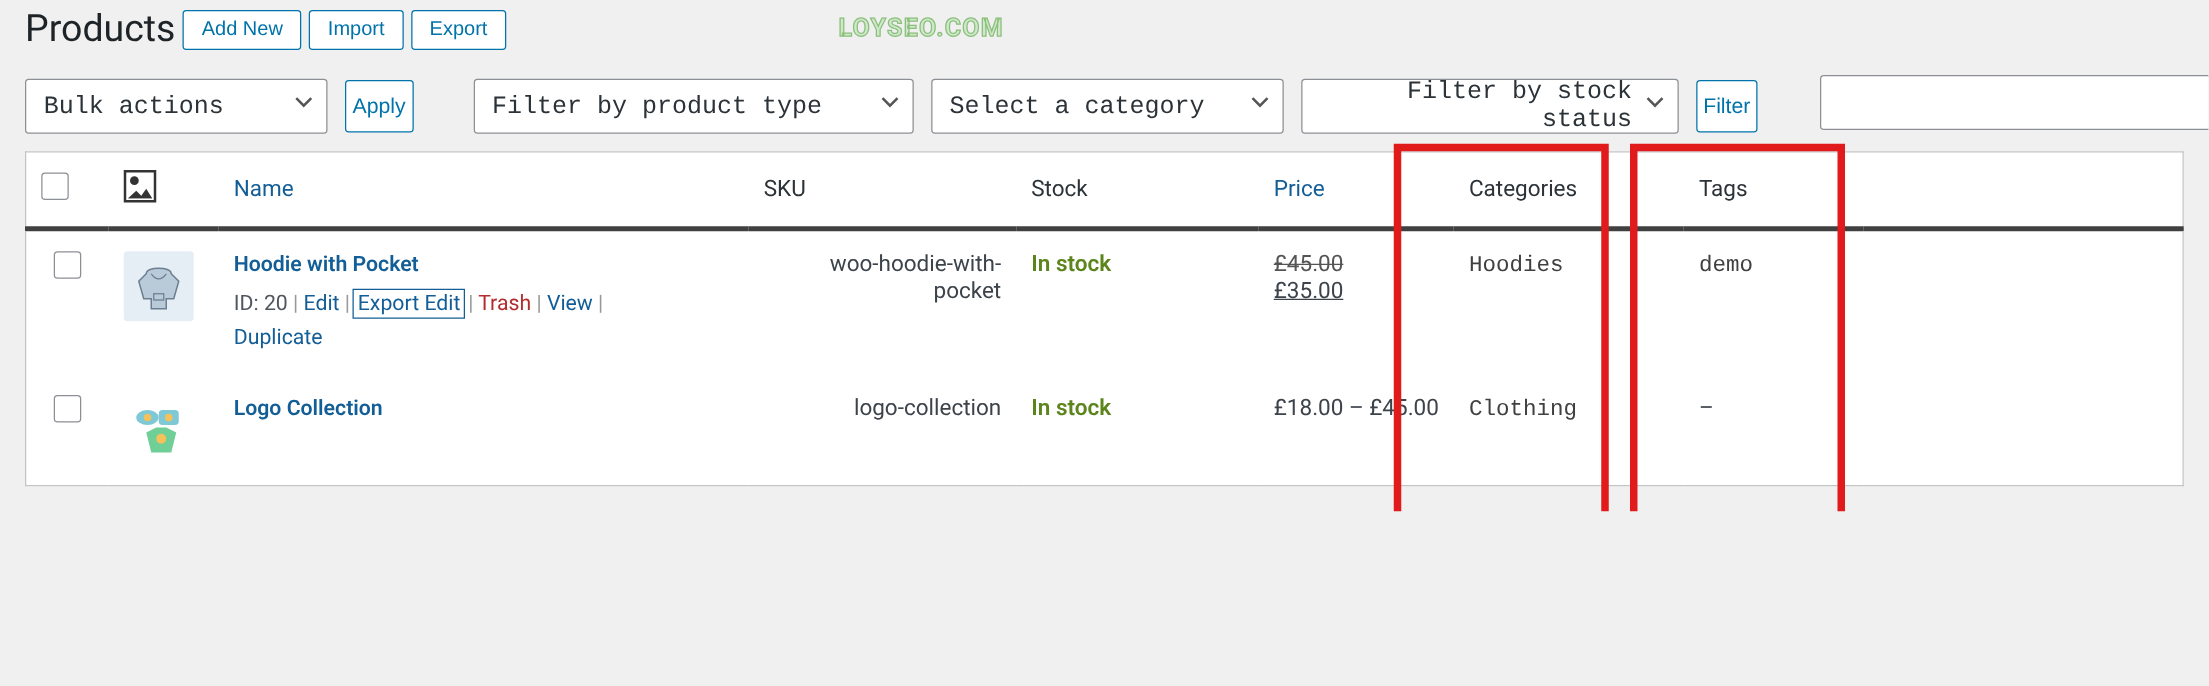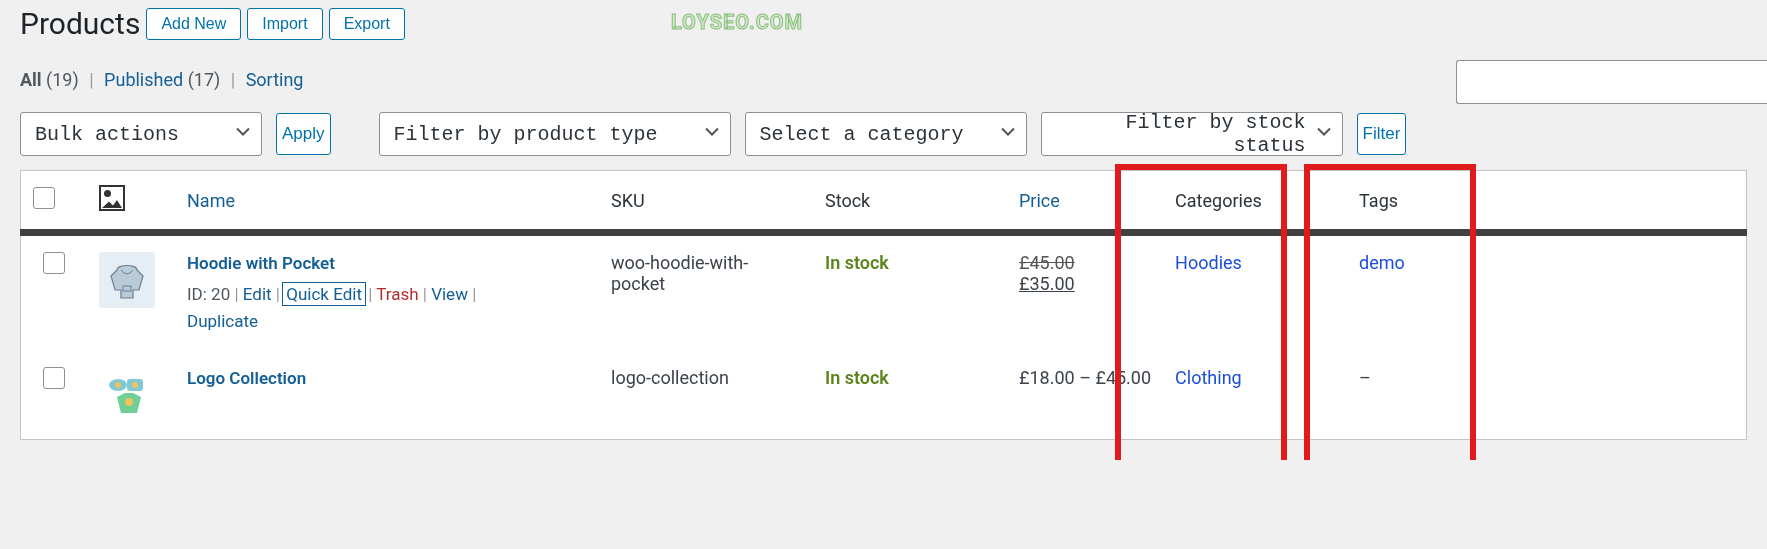--- a/index.html
+++ b/index.html
@@ -109,53 +109,53 @@
     background: #fff;
     margin-top: 14px;
     border: 1px solid #c3c4c7;
   }
   table.products thead th {
     text-align: left;
     font-weight: 400;
     font-size: 18px;
     color: #2c3338;
     padding: 14px 12px;
-    border-bottom: 7px solid #404040;
+    border-bottom: 4px solid #404040;
   }
   table.products thead th.sortable { color: #135e96; }
   table.products tbody td {
     vertical-align: top;
     padding: 16px 12px;
     font-size: 18px;
     color: #3c434a;
   }
   .col-cb { width: 42px; text-align:center;}
   .col-thumb { width: 64px; }
   .col-name { width: 400px; }
-  .col-sku { width: 190px; }
+  .col-sku { width: 190px; text-align: right; }
   .col-stock { width: 170px; }
   .col-price { width: 120px; text-align:right;}
   .col-cat { width: 160px; }
   .col-tags { width: 120px; }
   .checkbox {
     width:20px;height:20px;border:1px solid #8c8f94;border-radius:3px;display:inline-block;background:#fff;
   }
   .thumb {
     width:56px;height:56px;background:#e6eef5;border-radius:3px;display:flex;align-items:center;justify-content:center;
   }
   .prod-title { color:#135e96; font-weight:600; font-size:17px; text-decoration:none;}
   .row-actions { margin-top:8px; font-size:17px; color:#50575e; line-height:1.6;}
   .row-actions a { color:#135e96; text-decoration:none;}
   .row-actions .trash { color:#b32d2e;}
   .row-actions .focus { outline:1px solid #135e96; outline-offset:1px; padding:0 2px;}
   .row-actions .sep { color:#999;}
   .instock { color:#5b841b; font-weight:600;}
   .oldprice { text-decoration: line-through; color:#555;}
   .newprice { text-decoration: underline;}
-  a.link { color:#1d4ed8; text-decoration:none;}
+  a.link { color:#404040; text-decoration:none;font-family:Liberation Mono, monospace;}
   .img-icon {
     width:22px;height:22px;border:2px solid #333;display:inline-block;position:relative;
   }
   .img-icon:before{
     content:"";position:absolute;width:7px;height:7px;background:#333;border-radius:50%;left:3px;top:3px;
   }
   .img-icon:after{
     content:"";position:absolute;left:1px;right:1px;bottom:1px;height:8px;background:#333;clip-path:polygon(0 100%,35% 20%,55% 70%,75% 0,100% 100%);
   }
   .chev svg{width:16px;height:16px;}
@@ -176,29 +176,20 @@
   <div class="header-row">
     <h1 class="page-title">Products</h1>
     <button class="btn-outline">Add New</button>
     <button class="btn-outline">Import</button>
     <button class="btn-outline">Export</button>
     <span class="watermark">LOYSEO.COM</span>
   </div>
 
   <div class="search-box"></div>
 
-  <div class="subnav">
-    <strong>All</strong>
-    <span class="count">(19)</span>
-    <span class="sep">|</span>
-    <a href="#">Published</a>
-    <span class="count">(17)</span>
-    <span class="sep">|</span>
-    <a href="#">Sorting</a>
-  </div>
 
   <div class="filter-row">
     <div class="select sel-bulk">
       <span>Bulk actions</span>
       <span class="chev"><svg viewBox="0 0 16 16">
             <path d="M2 5l6 6 6-6" fill="none" stroke="#555" stroke-width="2"></path>
           </svg></span>
     </div>
     <button class="apply-btn">Apply</button>
     <div style="width:20px"></div>
@@ -250,21 +241,21 @@
             </svg>
           </div>
         </td>
         <td class="col-name">
           <a href="#" class="prod-title">Hoodie with Pocket</a>
           <div class="row-actions">
             <span>ID: 20</span>
             <span class="sep"> | </span>
             <a href="#">Edit</a>
             <span class="sep"> | </span>
-            <a href="#" class="focus">Quick Edit</a>
+            <a href="#" class="focus">Export Edit</a>
             <span class="sep"> | </span>
             <a href="#" class="trash">Trash</a>
             <span class="sep"> | </span>
             <a href="#">View</a>
             <span class="sep"> | </span><br>
             <a href="#">Duplicate</a>
           </div>
         </td>
         <td class="col-sku">woo-hoodie-with-pocket</td>
         <td class="col-stock"><span class="instock">In stock</span></td>

